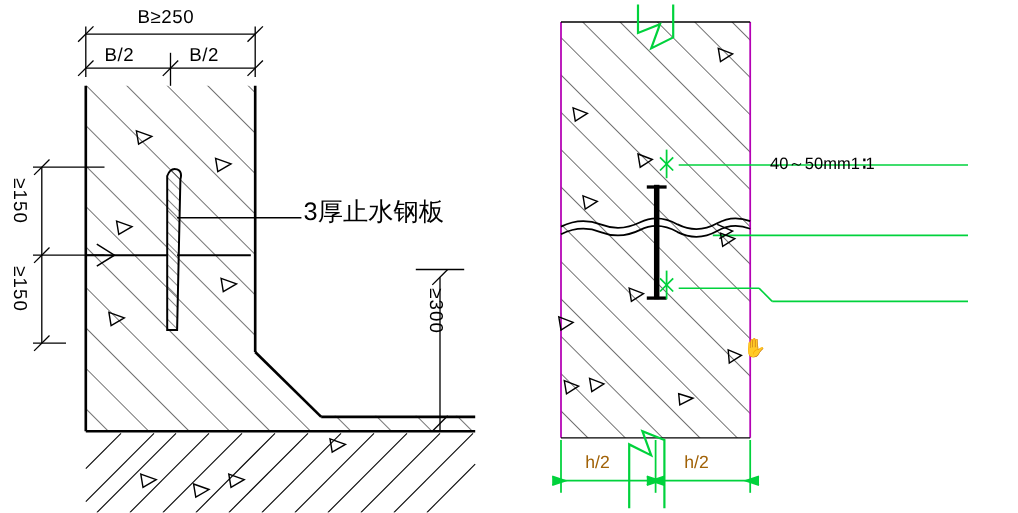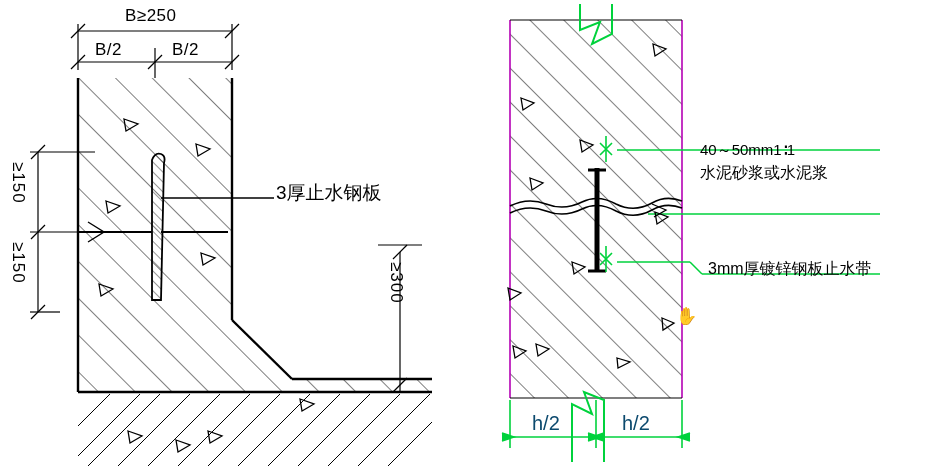--- a/index.html
+++ b/index.html
@@ -43,22 +43,22 @@
   }
   .note-cn {
     font-size: 16px;
     line-height: 21px;
   }
   .note-sm {
     font-size: 15px;
     line-height: 20px;
   }
   .green-dim {
-    font-size: 20px;
-    color: #0c4a6e;
+    font-size: 16px;
+    color: #a16207;
   }
   .cursor-ico {
     position: absolute;
     font-size: 17px;
     color: #000;
   }
 </style>
 </head>
 <body>
 
@@ -257,28 +257,26 @@
   <div class="lbl dim-label" style="left:95px; top:40px;">B/2</div>
 
   <div class="lbl dim-label" style="left:172px; top:40px;">B/2</div>
 
   <div class="lbl dim-label-v" style="left:8px; top:162px;">≥150</div>
 
   <div class="lbl dim-label-v" style="left:8px; top:242px;">≥150</div>
 
   <div class="lbl dim-label-v" style="left:386px; top:262px;">≥300</div>
 
-  <div class="lbl note-cn" style="left:276px; top:182px; font-size:19px;">3厚止水钢板</div>
+  <div class="lbl note-cn" style="left:276px; top:182px; font-size:23px;">3厚止水钢板</div>
 
   <div class="lbl note-sm" style="left:700px; top:140px;">40～50mm1∶1</div>
 
-  <div class="lbl note-cn" style="left:700px; top:162px;">水泥砂浆或水泥浆</div>
-
-
-  <div class="lbl note-cn" style="left:708px; top:258px;">3mm厚镀锌钢板止水带</div>
+
+
 
   <div class="lbl green-dim" style="left:532px; top:412px;">h/2</div>
 
   <div class="lbl green-dim" style="left:622px; top:412px;">h/2</div>
 
   <div class="cursor-ico" style="left:676px; top:306px;">✋</div>
 
 </div>
 
 </body></html>

